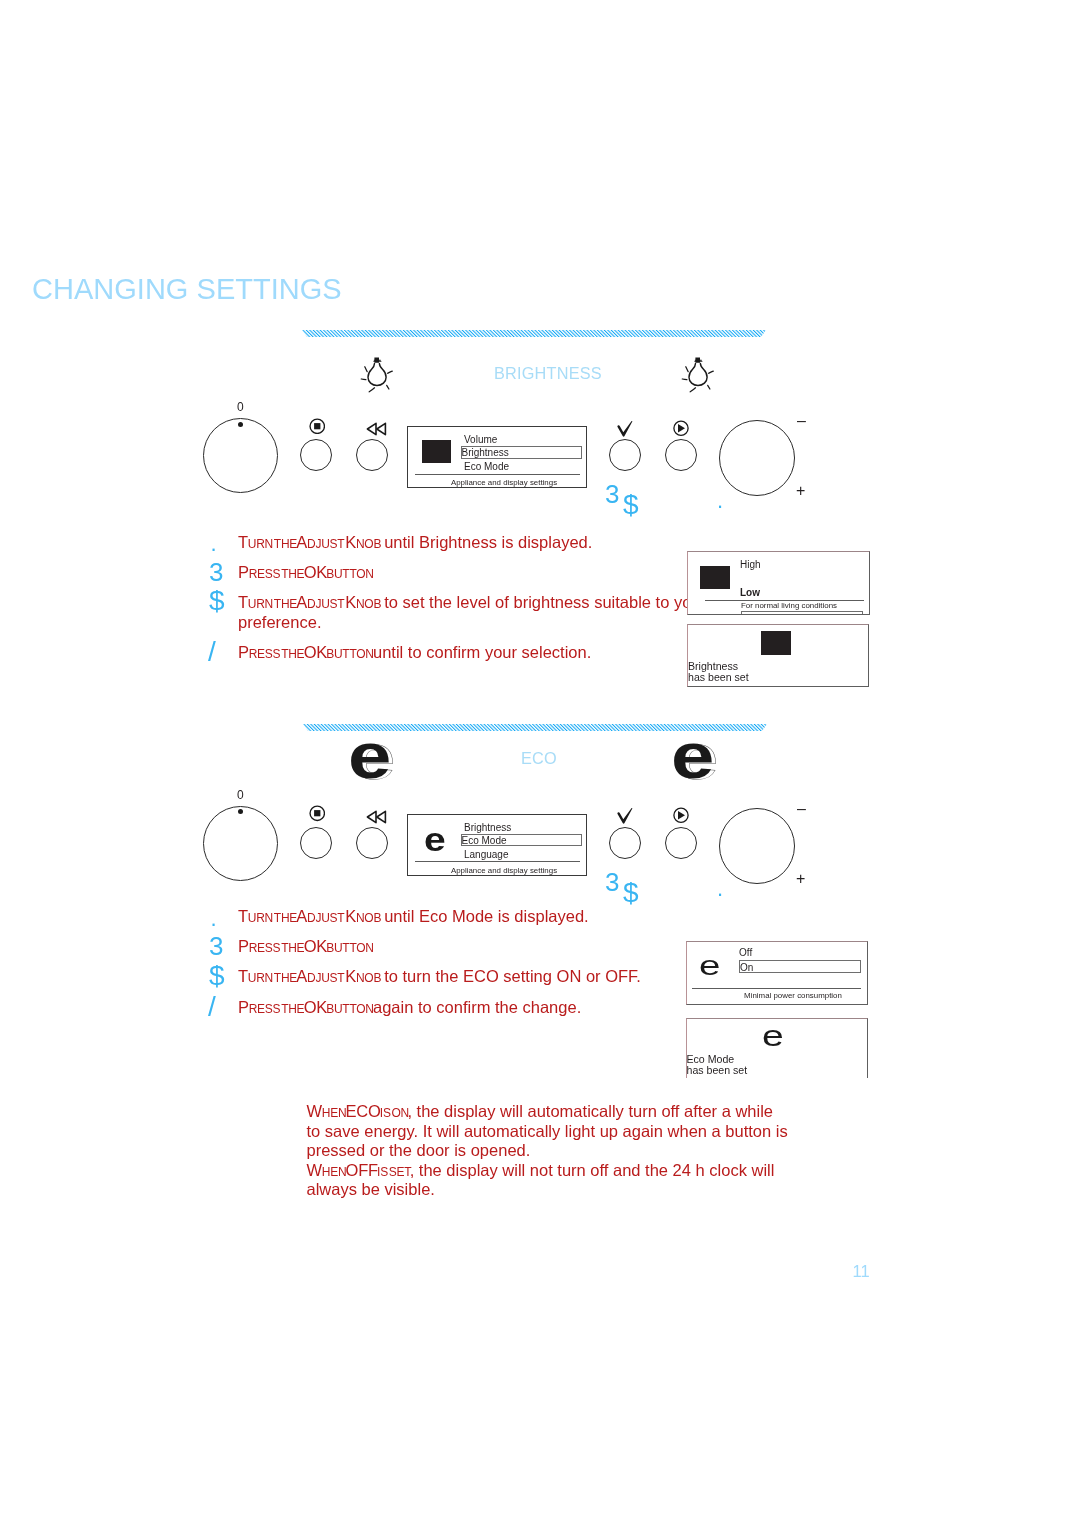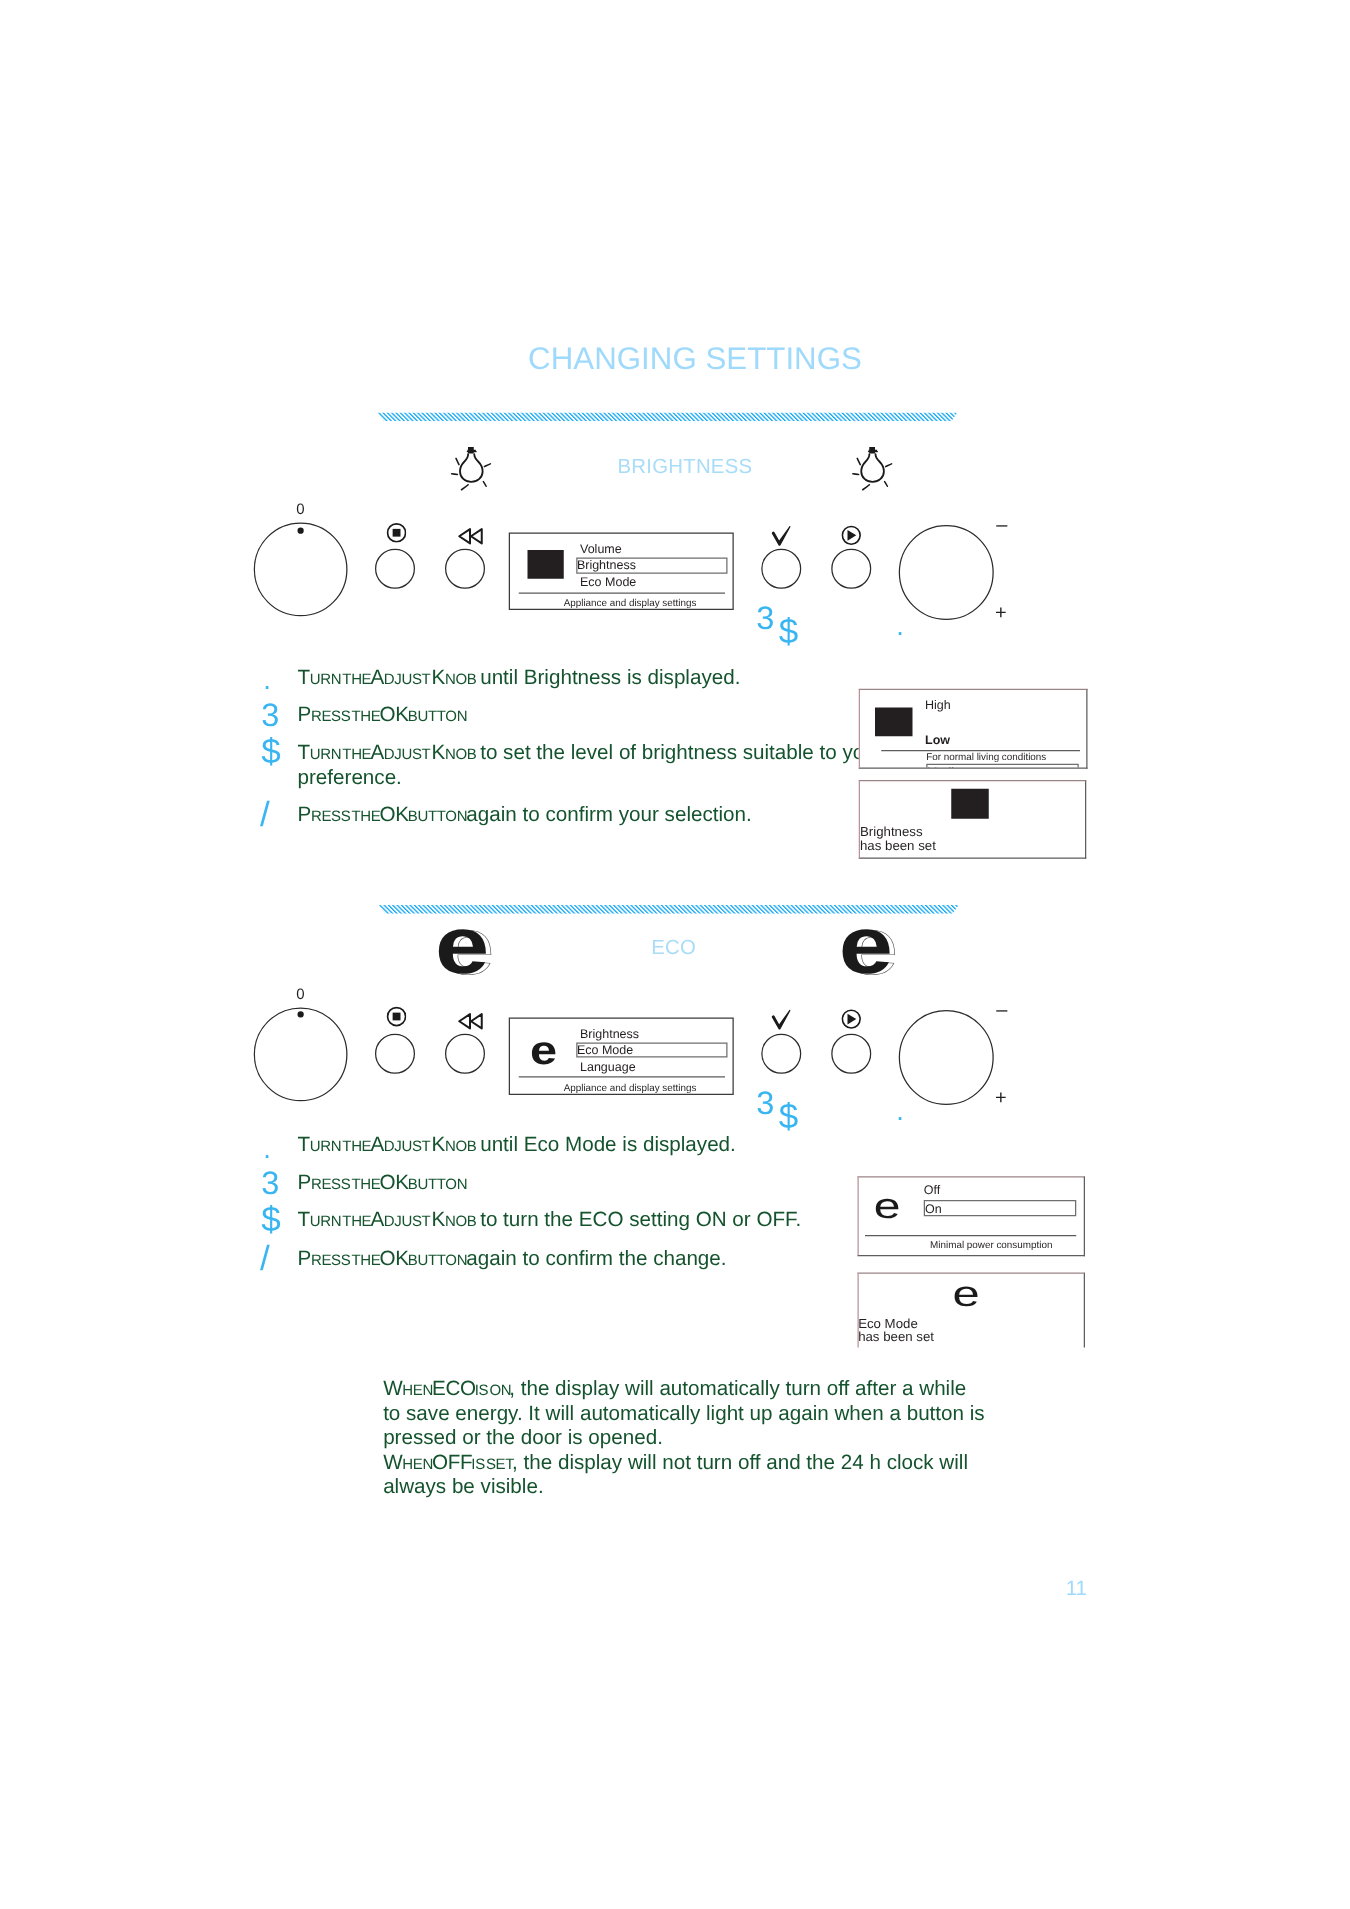--- a/index.html
+++ b/index.html
@@ -2,31 +2,31 @@
 <html><head>
 <meta charset="utf-8">
 <title>Changing Settings</title>
 <style>
   html,body{margin:0;padding:0;background:#fff;}
   body{width:1080px;height:1527px;font-family:"Liberation Sans",sans-serif;position:relative;overflow:hidden;-webkit-font-smoothing:antialiased;}
   .page{position:absolute;inset:0;}
   .abs{position:absolute;}
 
   
-  .title{left:0;top:272.8px;width:1080px;text-align:center;color:#9fdafc;font-size:25px;letter-spacing:.02px;font-weight:400;padding-left:32px;box-sizing:border-box;}
+  .title{left:0;top:272.8px;width:1080px;color:#9fdafc;font-size:29px;letter-spacing:.02px;font-weight:400;padding-left:32px;box-sizing:border-box;}
 
   
   .rule{height:7px;}
   .rule svg{display:block;}
 
   
   .seclabel{color:#a8dcf7;font-size:16.3px;letter-spacing:.2px;}
 
   
-  .instr{color:#14532d;font-size:16.5px;line-height:30px;}
+  .instr{color:#b91c1c;font-size:16.5px;line-height:30px;}
   .sc{font-variant:small-caps;word-spacing:-3.4px;letter-spacing:-0.28px;margin-right:-1.6px;}
   .marker{color:#39b5f2;font-size:26px;line-height:1;}
   .steps .steprow{position:absolute;left:0;width:585px;}
   .steps .marker{position:absolute;left:0;top:-5.4px;}
   .steps .instr{position:absolute;left:29px;top:-2px;line-height:20.5px;white-space:nowrap;}
   .steps .instr.wrap{white-space:normal;}
   .m-dot{font-size:22px;top:-0.6px !important;left:1.5px !important;}
   .m-dollar{font-size:28px;top:-6.4px !important;}
   .m-slash{font-size:28px;top:-6.4px !important;left:-1px !important;}
 
@@ -176,21 +176,21 @@
     <div class="steprow" style="top:30.4px;">
       <span class="marker">3</span>
       <span class="instr"><span class="sc">Press the </span><span class="sc">OK</span><span class="sc"> button</span></span>
     </div>
     <div class="steprow" style="top:60.3px;">
       <span class="marker m-dollar">$</span>
       <span class="instr wrap" style="width:552px;"><span class="sc">Turn the </span><span class="sc">Adjust Knob</span><span> to set the level of brightness suitable to your preference.</span></span>
     </div>
     <div class="steprow" style="top:110.7px;">
       <span class="marker m-slash">/</span>
-      <span class="instr"><span class="sc">Press the </span><span class="sc">OK</span><span class="sc"> button </span><span>again to confirm your selection.</span></span>
+      <span class="instr"><span class="sc">Press the </span><span class="sc">OK</span><span class="sc"> button </span><span>until to confirm your selection.</span></span>
     </div>
   </div>
 
   <div class="abs panel" style="left:687px;top:551px;width:183px;height:64px;">
     <div class="abs blk" style="left:12px;top:14px;width:30px;height:23px;"></div>
     <div class="abs row" style="left:52px;top:7.3px;width:122px;">High</div>
     <div class="abs rowsel" style="left:52.5px;top:19.4px;width:122px;height:13.4px;margin-top:40px;">
       <div class="row rowtxt" style="margin-top:1px;">Medium</div>
     </div>
     <div class="abs row" style="left:52px;top:35.1px;width:122px;font-weight:bold;">Low</div>

